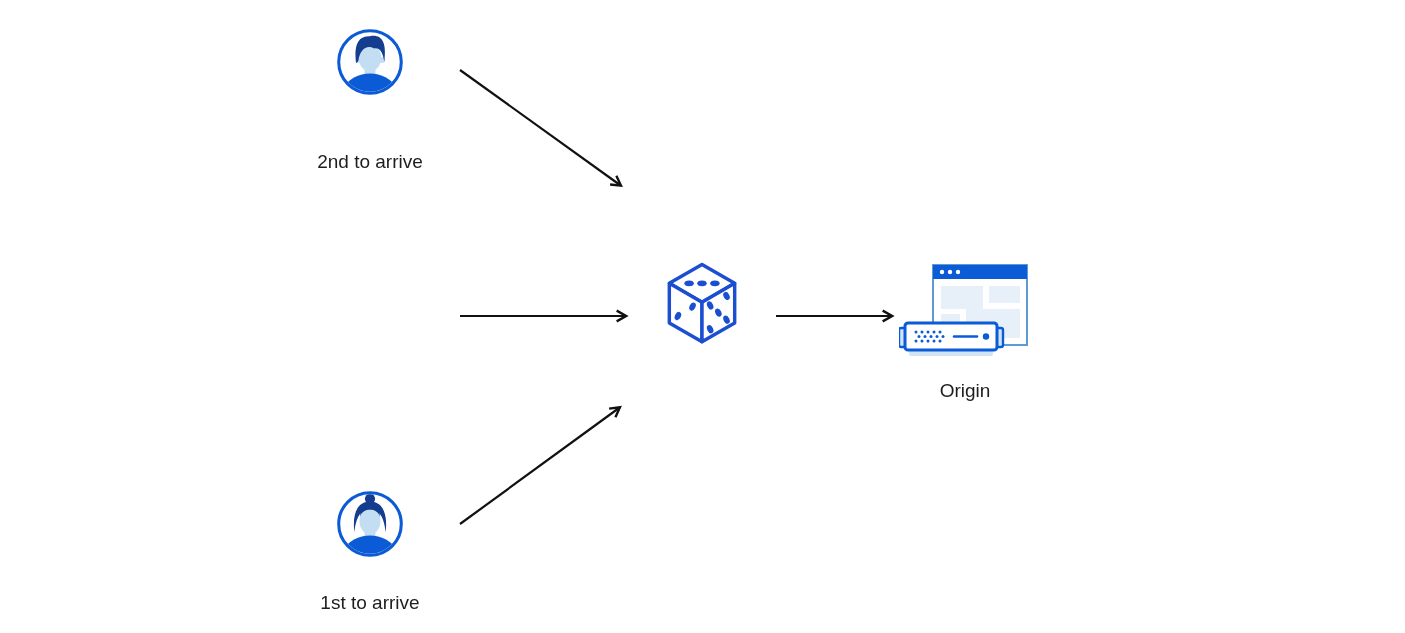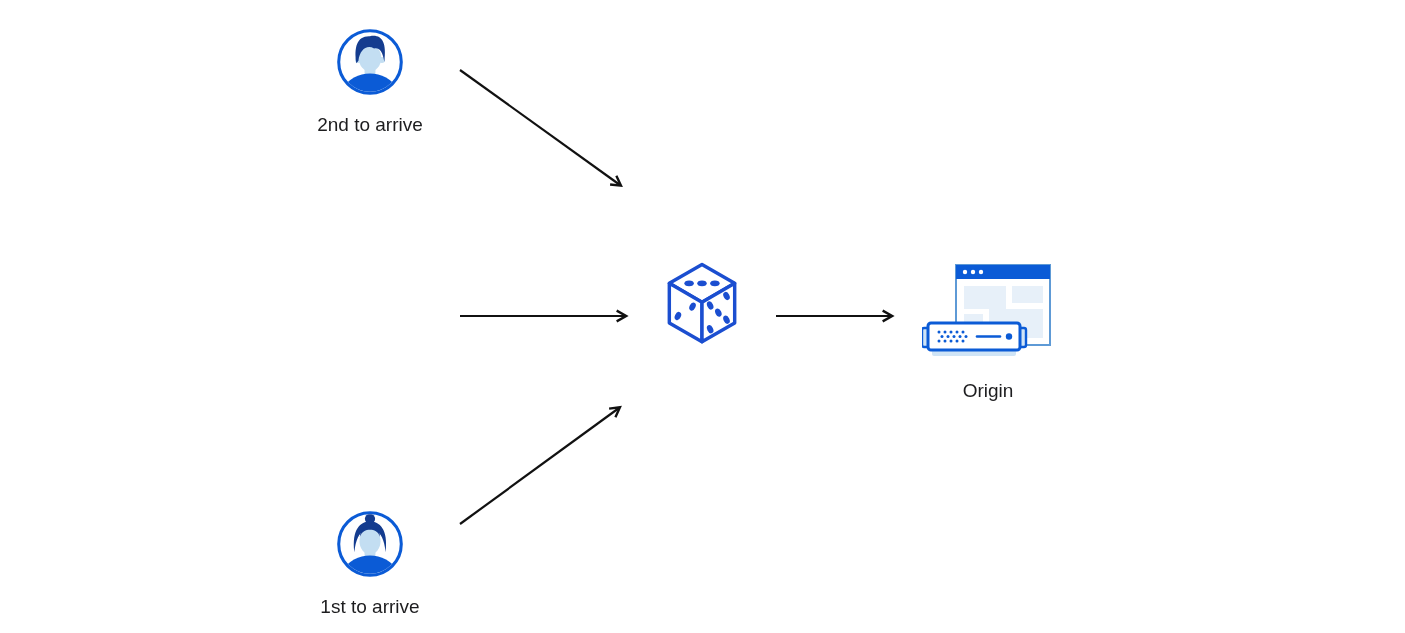--- a/index.html
+++ b/index.html
@@ -51,42 +51,42 @@
       <marker id="ah" viewBox="0 0 12 12" refX="9" refY="6" markerWidth="6.5" markerHeight="6.5" orient="auto-start-reverse">
         <path d="M2,1.5 L10,6 L2,10.5" fill="none" stroke="var(--arrow-black, #111111)" stroke-width="2"></path>
       </marker>
     </defs>
     <line class="arrow-line" x1="460" y1="70" x2="620" y2="185" marker-end="url(#ah)"></line>
     <line class="arrow-line" x1="460" y1="316" x2="625" y2="316" marker-end="url(#ah)"></line>
     <line class="arrow-line" x1="460" y1="524" x2="619" y2="408" marker-end="url(#ah)"></line>
     <line class="arrow-line" x1="776" y1="316" x2="891" y2="316" marker-end="url(#ah)"></line>
   </svg>
 
-  <div class="node" style="left:300px;top:28px;width:140px;">
+  <div class="node" style="left:300px;top:28px;width:140px;gap:37px;">
     <svg width="68" height="68" viewBox="0 0 100 100">
       <defs>
           <clipPath id="c1">
             <circle cx="50" cy="50" r="43.8"></circle>
           </clipPath>
         </defs>
       <circle cx="50" cy="50" r="46" class="f-white s-blue" stroke-width="4.5"></circle>
       <g clip-path="url(#c1)">
         <circle cx="32.5" cy="47" r="4.5" class="f-skin"></circle>
         <circle cx="67.5" cy="47" r="4.5" class="f-skin"></circle>
         <path d="M42,56 h16 v16 h-16 z" class="f-skin"></path>
         <path d="M6,100 V93 C18,74 34,67 50,67 C66,67 82,74 94,93 V100 Z" class="f-blue"></path>
         <ellipse cx="50" cy="44" rx="16.5" ry="20" class="f-skin"></ellipse>
         <path class="f-navy" d="M30,52 C26,28 31,11 50,12 C67,9 75,20 71,50 C69,34 63,28 56,30 C45,24 35,32 33,48 Z"></path>
       </g>
     </svg>
     <div class="node-label">2nd to arrive</div>
   </div>
 
 
-  <div class="node" style="left:300px;top:510px;width:140px;">
+  <div class="node" style="left:300px;top:490px;width:140px;gap:16px;">
     <svg width="68" height="68" viewBox="0 0 100 100">
       <defs>
           <clipPath id="c3">
             <circle cx="50" cy="50" r="43.8"></circle>
           </clipPath>
         </defs>
       <circle cx="50" cy="50" r="46" class="f-white s-blue" stroke-width="4.5"></circle>
       <g clip-path="url(#c3)">
         <path d="M42,58 h16 v14 h-16 z" class="f-skin"></path>
         <path d="M6,100 V93 C18,74 34,67 50,67 C66,67 82,74 94,93 V100 Z" class="f-blue"></path>
@@ -115,21 +115,21 @@
       <ellipse cx="16" cy="64" rx="3.4" ry="5" transform="rotate(26 16 64)"></ellipse>
 
       <ellipse cx="53.5" cy="51.7" rx="3.4" ry="5" transform="rotate(-26 53.5 51.7)"></ellipse>
       <ellipse cx="72.5" cy="40.7" rx="3.4" ry="5" transform="rotate(-26 72.5 40.7)"></ellipse>
       <ellipse cx="63" cy="60" rx="3.4" ry="5" transform="rotate(-26 63 60)"></ellipse>
       <ellipse cx="53.5" cy="79.3" rx="3.4" ry="5" transform="rotate(-26 53.5 79.3)"></ellipse>
       <ellipse cx="72.5" cy="68.3" rx="3.4" ry="5" transform="rotate(-26 72.5 68.3)"></ellipse>
     </g>
   </svg>
 
-  <div class="node" style="left:918px;top:262px;width:140px;">
+  <div class="node" style="left:895px;top:262px;width:140px;">
     <svg width="132" height="100" viewBox="0 0 132 100">
 
       <rect x="34" y="3" width="94" height="80" class="f-white s-window" stroke-width="2"></rect>
       <rect x="34" y="3" width="94" height="14" class="f-blue"></rect>
       <circle cx="43" cy="10" r="2.2" fill="#ffffff"></circle>
       <circle cx="51" cy="10" r="2.2" fill="#ffffff"></circle>
       <circle cx="59" cy="10" r="2.2" fill="#ffffff"></circle>
       <rect x="42" y="24" width="42" height="23" class="f-panel"></rect>
       <rect x="90" y="24" width="31" height="17" class="f-panel"></rect>
       <rect x="42" y="52" width="19" height="14" class="f-panel"></rect>

